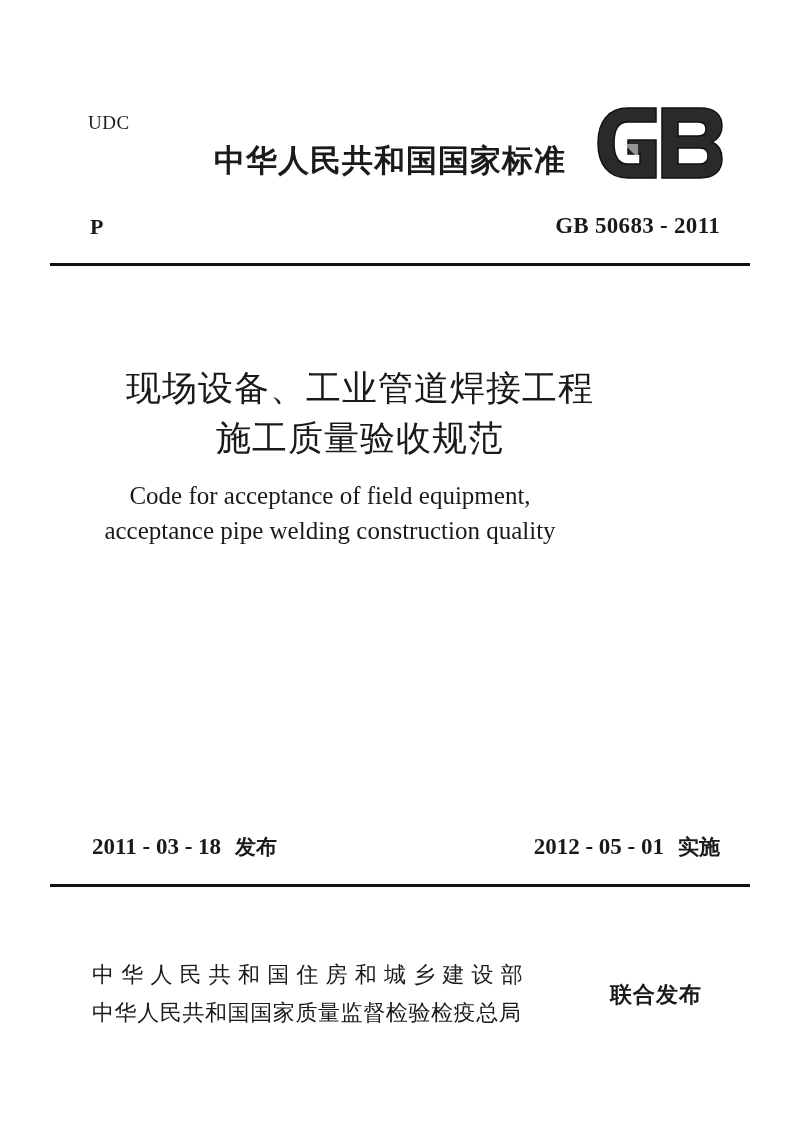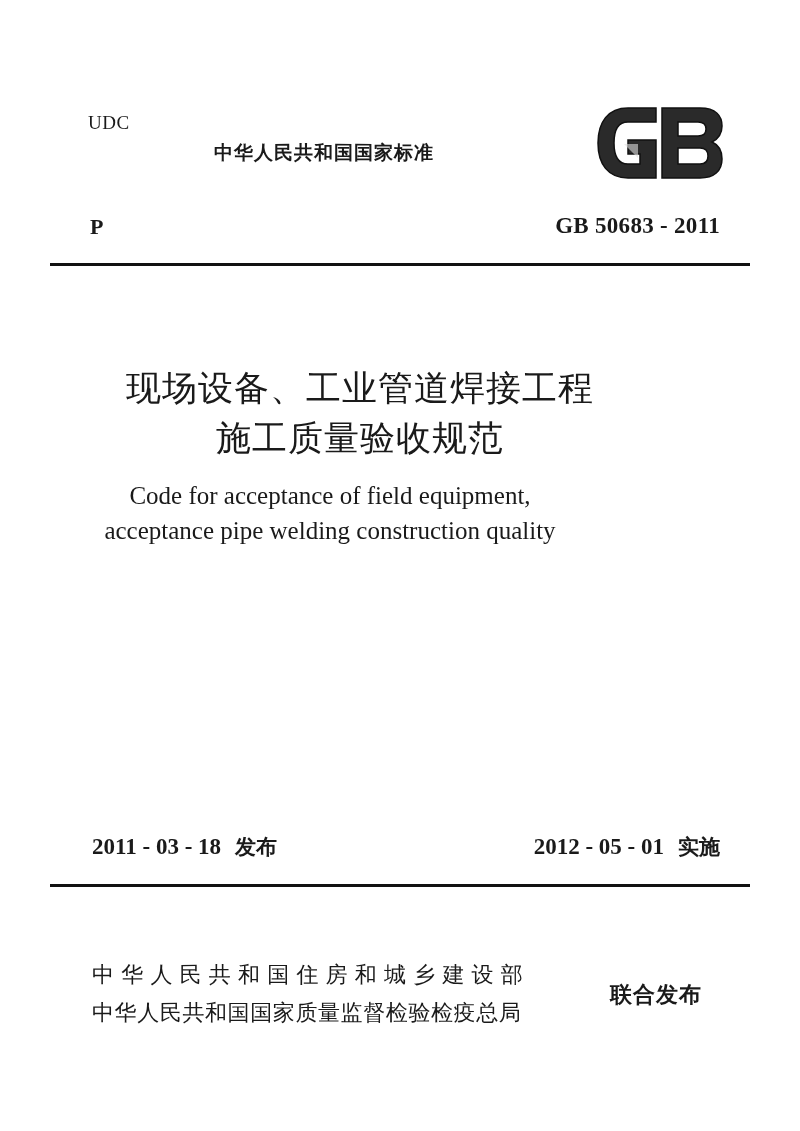--- a/index.html
+++ b/index.html
@@ -4,21 +4,21 @@
 <style>
   html, body { margin: 0; padding: 0; }
   body {
     width: 800px; height: 1131px; position: relative; overflow: hidden;
     background: #ffffff; color: #1a1a1a;
     font-family: "Liberation Serif", "DejaVu Serif", serif;
   }
   .abs { position: absolute; }
   .udc { left: 88px; top: 86px; font-size: 19px; font-weight: normal; letter-spacing: 0.5px; margin-top: 26px; }
   .std-cn {
-    left: 214px; top: 140px; font-size: 19px; font-weight: bold;
+    left: 214px; top: 140px; font-size: 31px; font-weight: bold;
     font-family: "DejaVu Sans", "Liberation Sans", sans-serif; letter-spacing: 1px;
   }
   .logo { left: 594px; top: 104px; width: 132px; height: 78px; }
   .p-cls { left: 90px; top: 214px; font-size: 22px; font-weight: bold; }
   .std-no { right: 80px; top: 213px; font-size: 23px; font-weight: bold; letter-spacing: 0.3px; }
   .rule { left: 50px; width: 700px; height: 3px; background: #111; }
   .rule-top { top: 263px; }
   .rule-bot { top: 884px; }
   .title-cn {
     left: 0; width: 720px; text-align: center; font-size: 35px;

